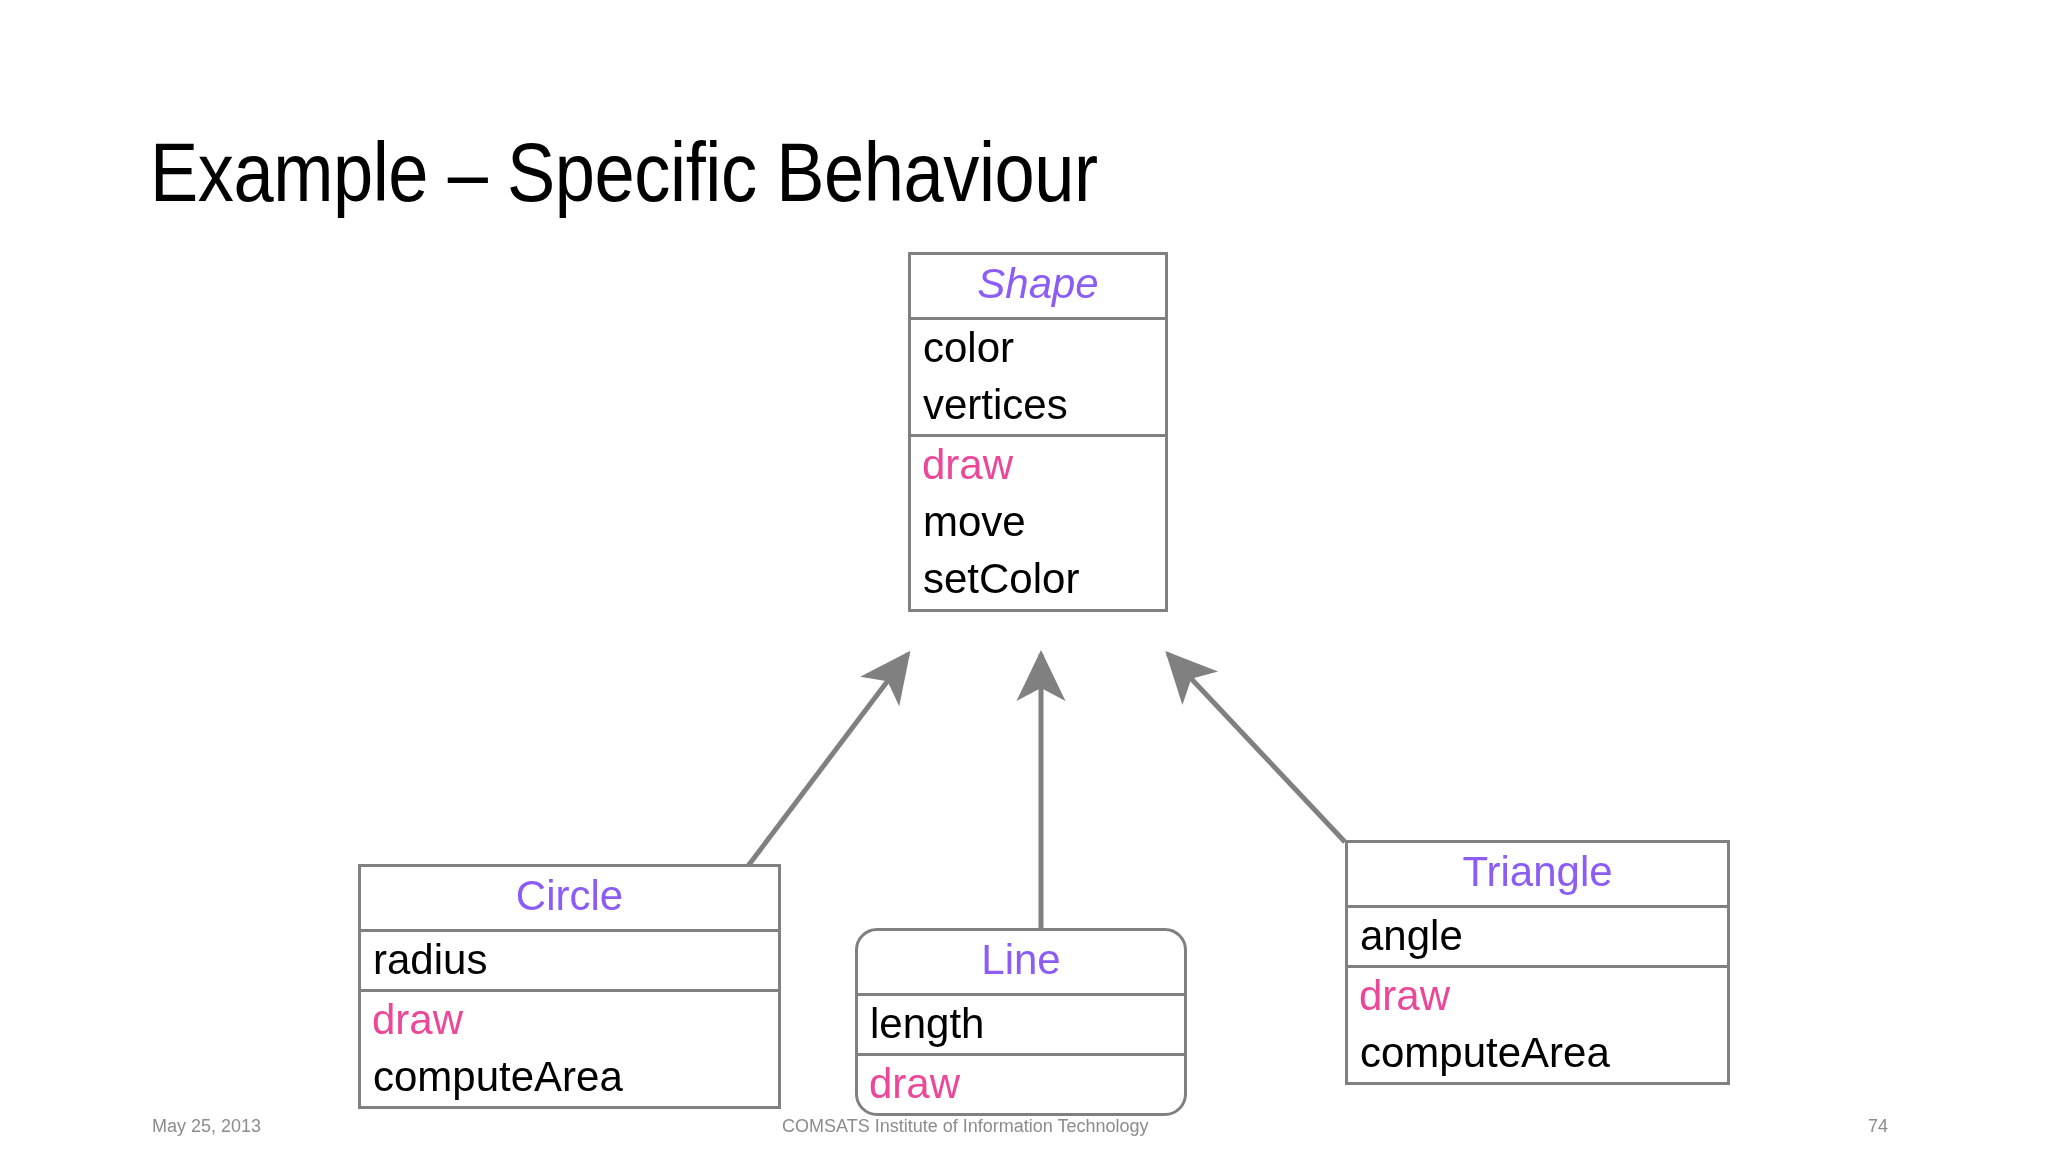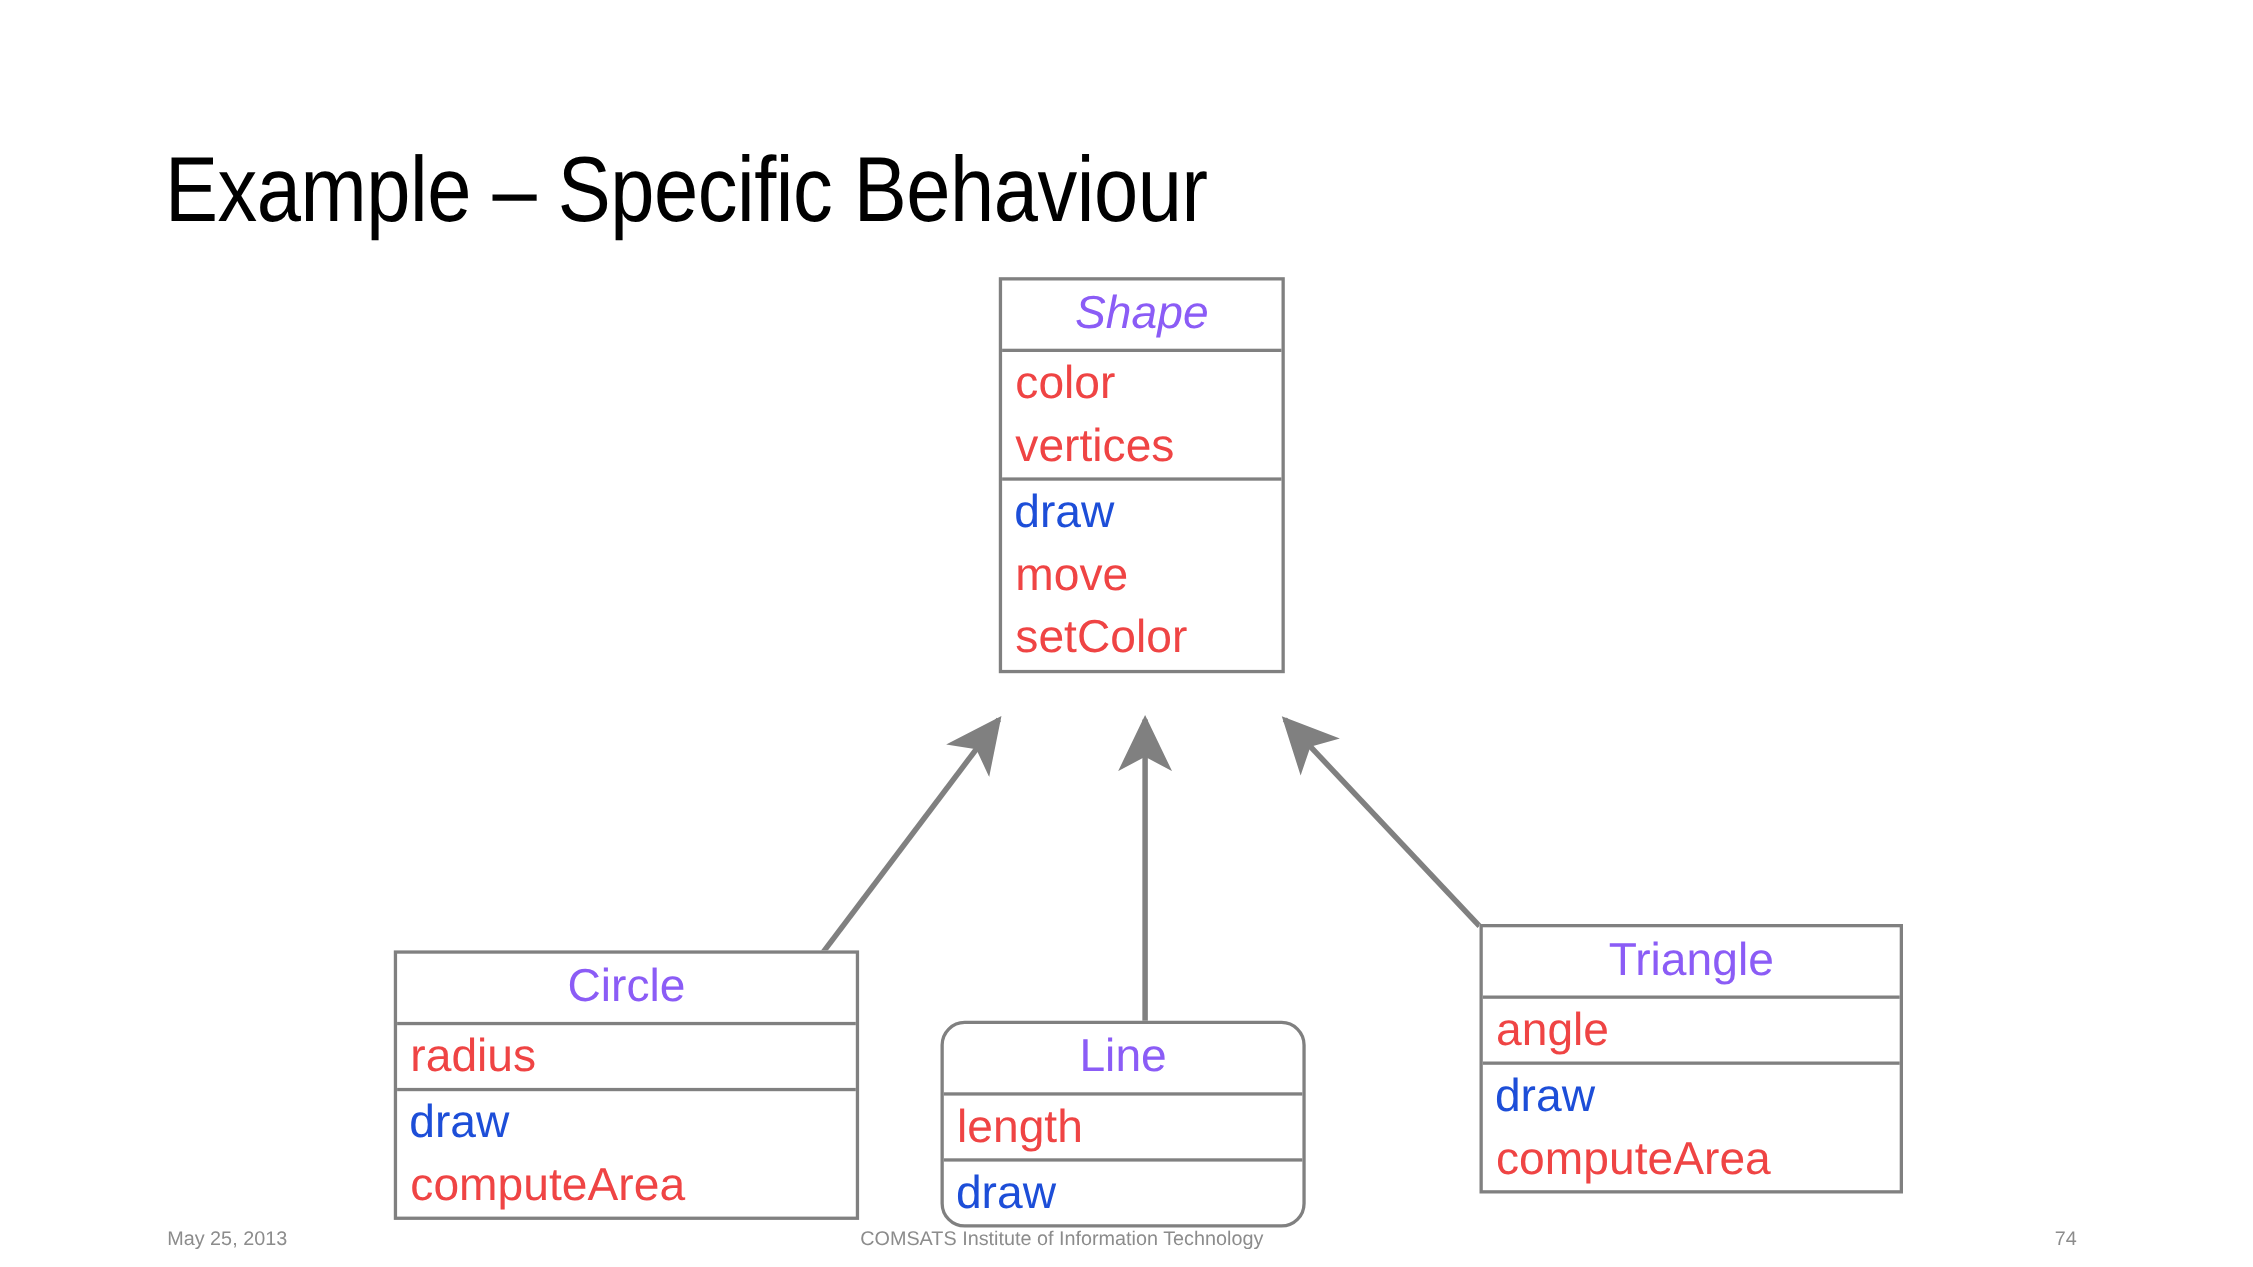--- a/index.html
+++ b/index.html
@@ -56,28 +56,28 @@
     font-size: 42px;
     line-height: 1.18;
     padding: 4px 8px 8px 8px;
     white-space: nowrap;
   }
   .uml-name.abstract {
     font-style: italic;
   }
   .uml-row {
     text-align: left;
-    color: #ef4444;
+    color: #000000;
     font-size: 42px;
     line-height: 1.22;
     padding: 2px 10px 4px 12px;
     white-space: nowrap;
   }
   .uml-row.highlight {
-    color: #1d4ed8;
+    color: #ec4899;
     padding-left: 11px;
   }
 
   
   #connectors {
     position: absolute;
     left: 0;
     top: 0;
     width: 2048px;
     height: 1152px;

